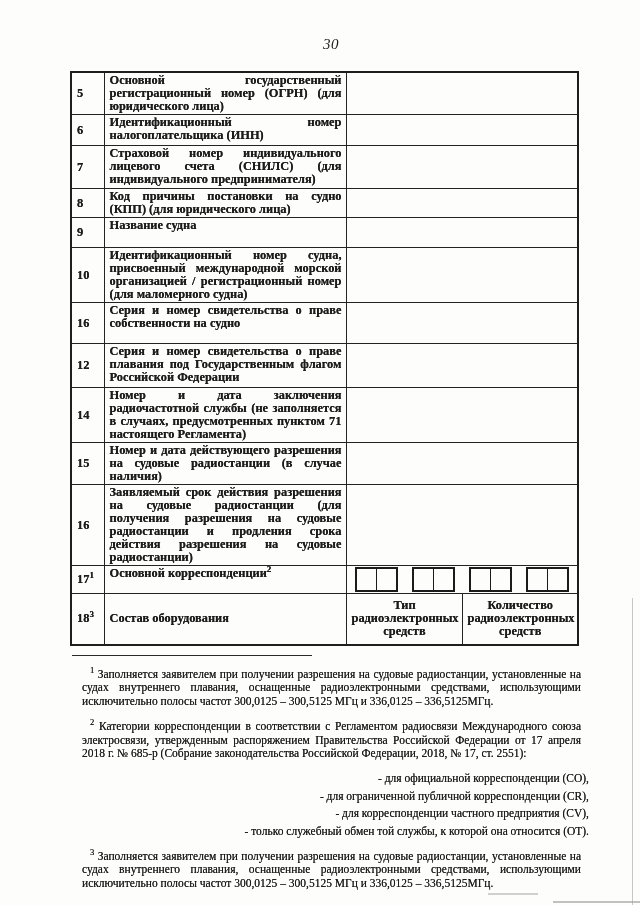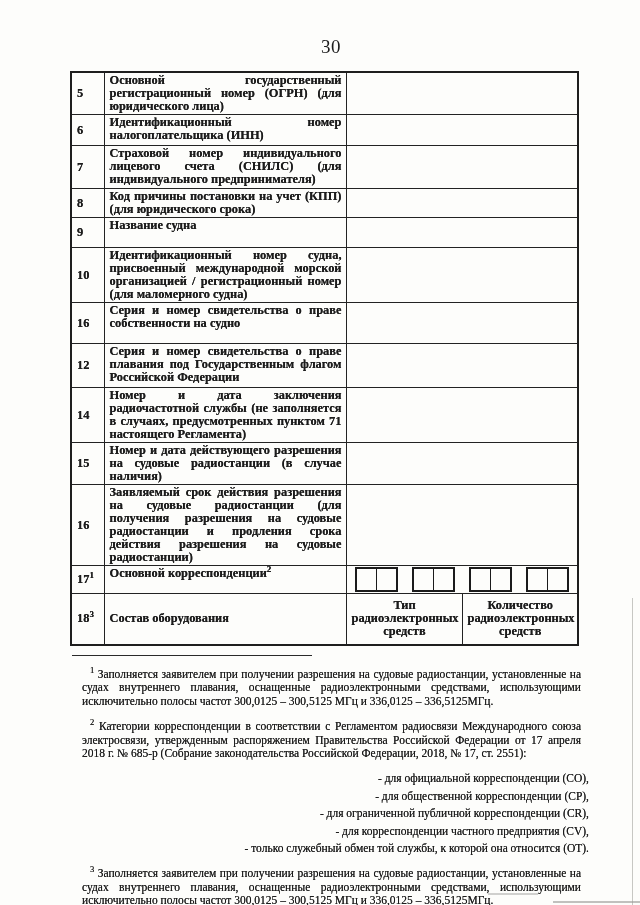--- a/index.html
+++ b/index.html
@@ -7,21 +7,21 @@
     width:640px;height:905px;
     background:#fdfdfb;
     font-family:"Liberation Serif","DejaVu Serif",serif;
     color:#1c1c1c;
     position:relative;
     overflow:hidden;
   }
   .page{position:absolute;inset:0;}
   .page-number{
     position:absolute;top:36px;left:70px;width:522px;
-    text-align:center;font-size:19px;letter-spacing:.5px;
+    text-align:center;font-size:15px;letter-spacing:.5px;font-style:italic;
   }
   .table-wrap{position:absolute;left:70px;top:71px;width:507px;}
   table.form-table{
     width:507px;border-collapse:collapse;table-layout:fixed;
     border:2px solid #1e1e1e;
   }
   table.form-table td{
     border:1.5px solid #232323;
     font-size:12.4px;line-height:13px;font-weight:bold;
     padding:1px 4px 1px 5px;
@@ -88,21 +88,21 @@
         <td class="label">Идентификационный номер налогоплательщика (ИНН)</td>
         <td class="val" colspan="2"></td>
       </tr>
       <tr style="height:43px">
         <td class="num">7</td>
         <td class="label">Страховой номер индивидуального лицевого счета (СНИЛС) (для индивидуального предпринимателя)</td>
         <td class="val" colspan="2"></td>
       </tr>
       <tr style="height:27px">
         <td class="num">8</td>
-        <td class="label">Код причины постановки на учет (КПП) (для юридического срока)</td>
+        <td class="label">Код причины постановки на судно (КПП) (для юридического лица)</td>
         <td class="val" colspan="2"></td>
       </tr>
       <tr style="height:30px">
         <td class="num">9</td>
         <td class="label">Название судна</td>
         <td class="val" colspan="2"></td>
       </tr>
       <tr style="height:50px">
         <td class="num">10</td>
         <td class="label">Идентификационный номер судна, присвоенный международной морской организацией / регистрационный номер (для маломерного судна)</td>
@@ -167,21 +167,20 @@
       </tr>
     </tbody>
       </table>
   </div>
 
   <div class="footnotes">
     <div class="fn-rule"></div>
     <p class="fn"><sup>1</sup> <span>Заполняется заявителем при получении разрешения на судовые радиостанции, установленные на судах внутреннего плавания, оснащенные радиоэлектронными средствами, использующими исключительно полосы частот 300,0125 – 300,5125 МГц и 336,0125 – 336,5125МГц.</span></p>
     <p class="fn"><sup>2</sup> <span>Категории корреспонденции в соответствии с Регламентом радиосвязи Международного союза электросвязи, утвержденным распоряжением Правительства Российской Федерации от 17 апреля 2018 г. № 685-р (Собрание законодательства Российской Федерации, 2018, № 17, ст. 2551):</span></p>
     <div class="fn-item">- для официальной корреспонденции (CO),</div>
-    <div class="fn-item">- для общественной корреспонденции (CP),</div>
     <div class="fn-item">- для ограниченной публичной корреспонденции (CR),</div>
     <div class="fn-item">- для корреспонденции частного предприятия (CV),</div>
     <div class="fn-item">- только служебный обмен той службы, к которой она относится (OT).</div>
     <p class="fn"><sup>3</sup> <span>Заполняется заявителем при получении разрешения на судовые радиостанции, установленные на судах внутреннего плавания, оснащенные радиоэлектронными средствами, использующими исключительно полосы частот 300,0125 – 300,5125 МГц и 336,0125 – 336,5125МГц.</span></p>
   </div>
 
   <div class="artifact art-v"></div>
   <div class="artifact art-h1"></div>
   <div class="artifact art-h2"></div>
 

